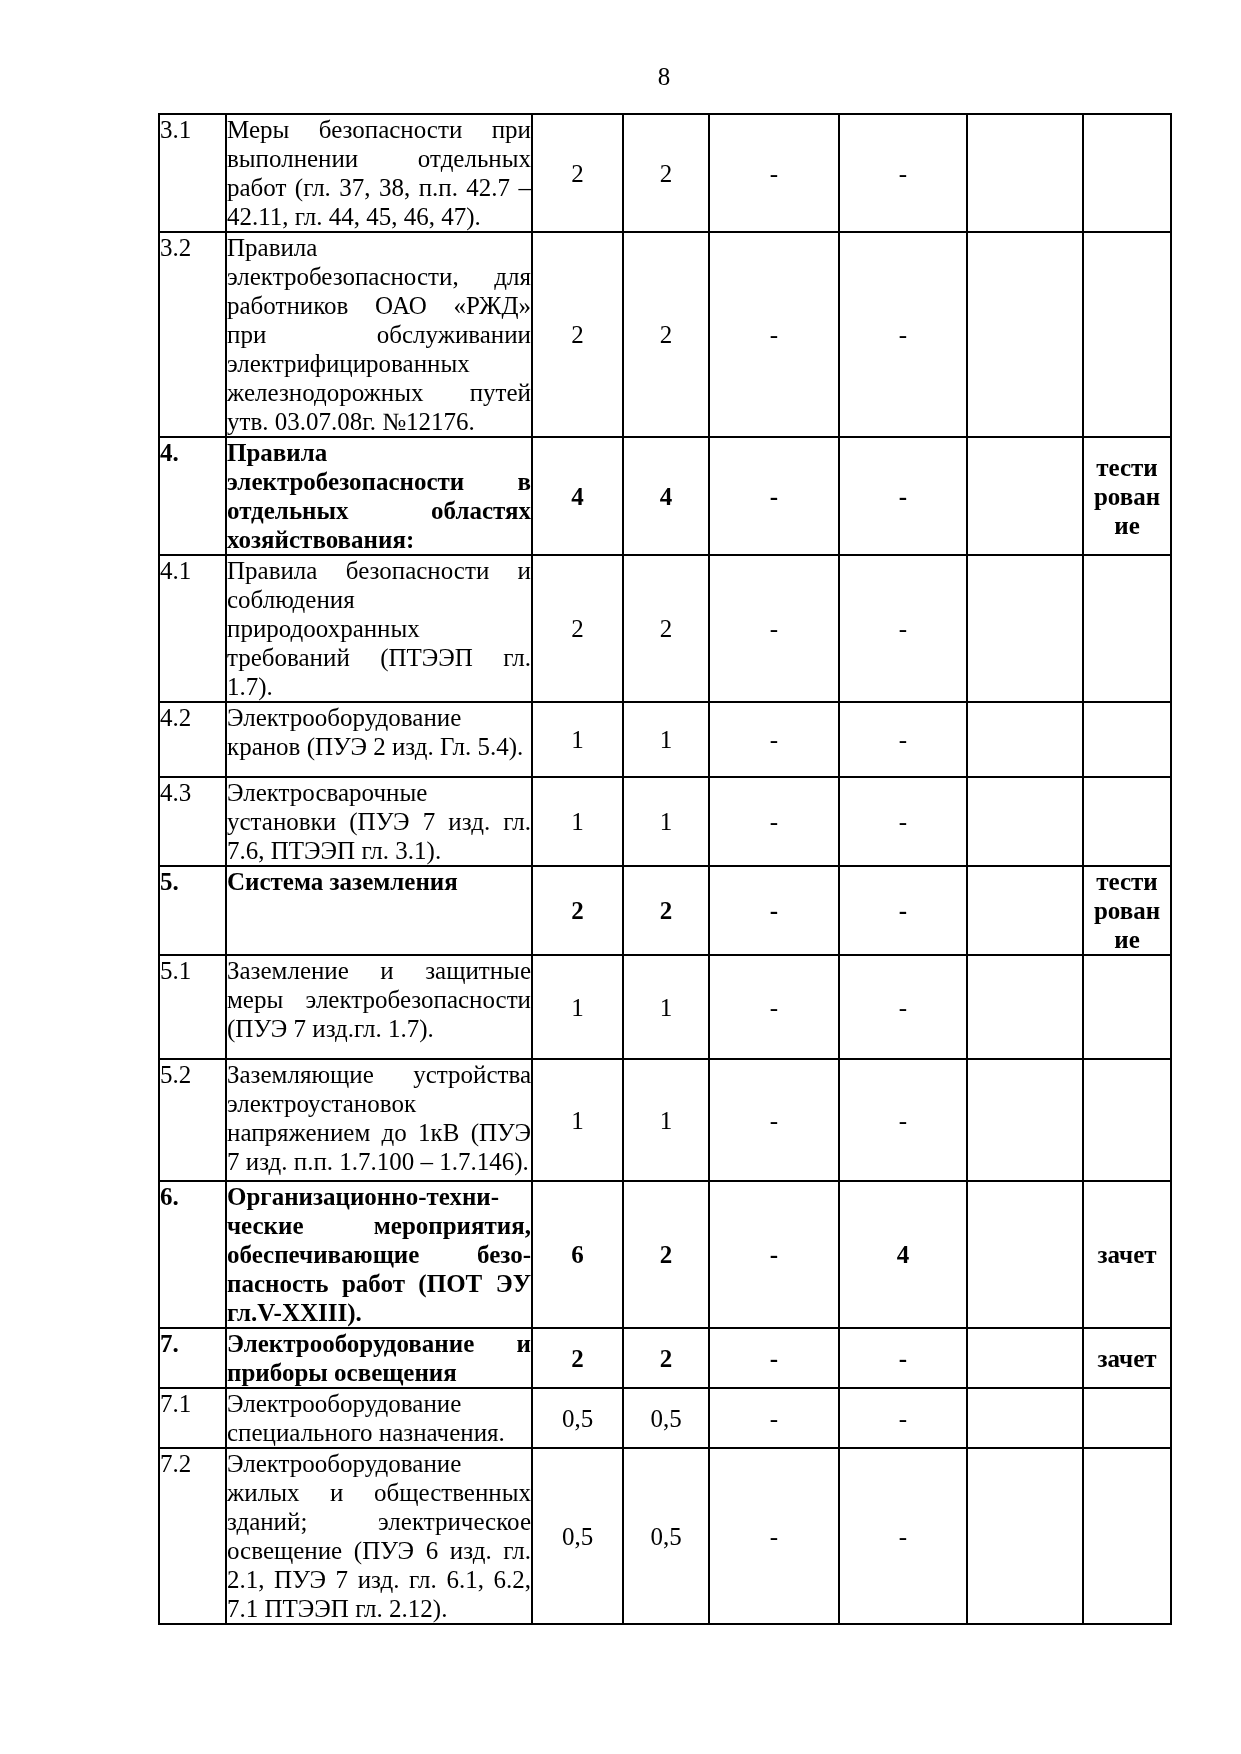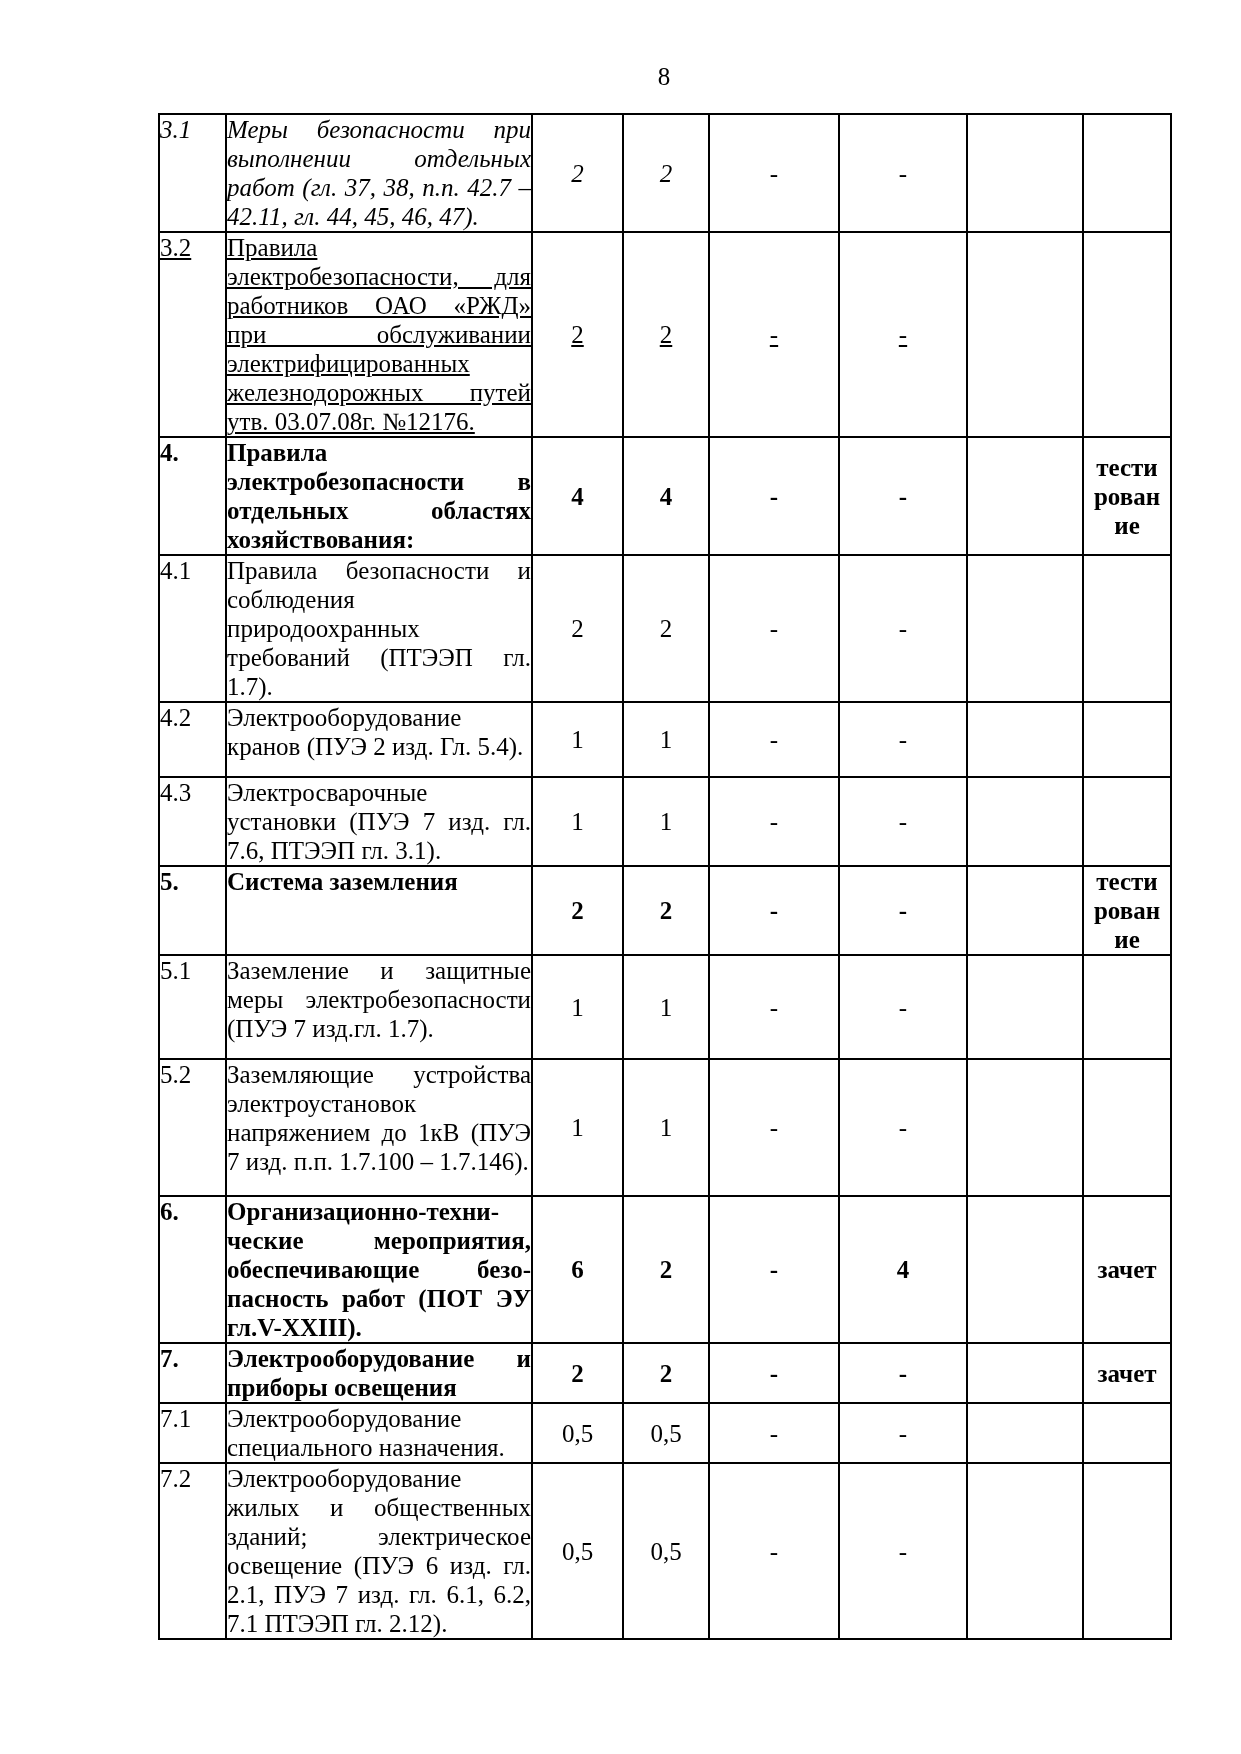--- a/index.html
+++ b/index.html
@@ -74,31 +74,31 @@
       <col style="width:67px">
       <col style="width:306px">
       <col style="width:91px">
       <col style="width:86px">
       <col style="width:130px">
       <col style="width:128px">
       <col style="width:116px">
       <col style="width:88px">
     </colgroup>
     <tbody id="table-body">
-        <tr style="height: 93px; font-style: italic;">
+        <tr style="height: 93px;">
     <td class="c-num">3.1</td>
     <td class="c-topic">Меры безопасности при выполнении отдельных работ (гл. 37, 38, п.п. 42.7 – 42.11, гл. 44, 45, 46, 47).</td>
     <td class="c-val">2</td>
     <td class="c-val">2</td>
     <td class="c-val">-</td>
     <td class="c-val">-</td>
     <td class="c-val"></td>
     <td class="c-form"></td>
   </tr>
-        <tr style="height: 202px; text-decoration: underline;">
+        <tr style="height: 202px;">
     <td class="c-num">3.2</td>
     <td class="c-topic">Правила электробезопасности, для работников ОАО «РЖД» при обслуживании электрифицированных железнодорожных путей утв. 03.07.08г. №12176.</td>
     <td class="c-val">2</td>
     <td class="c-val">2</td>
     <td class="c-val">-</td>
     <td class="c-val">-</td>
     <td class="c-val"></td>
     <td class="c-form"></td>
   </tr>
         <tr class="bold" style="height: 115px;">
@@ -154,21 +154,21 @@
         <tr style="height: 104px;">
     <td class="c-num">5.1</td>
     <td class="c-topic">Заземление и защитные меры электробезопасности (ПУЭ 7 изд.гл. 1.7).</td>
     <td class="c-val">1</td>
     <td class="c-val">1</td>
     <td class="c-val">-</td>
     <td class="c-val">-</td>
     <td class="c-val"></td>
     <td class="c-form"></td>
   </tr>
-        <tr style="height: 137px;">
+        <tr style="height: 122px;">
     <td class="c-num">5.2</td>
     <td class="c-topic">Заземляющие устройства электроустановок напряжением до 1кВ (ПУЭ 7 изд. п.п. 1.7.100 – 1.7.146).</td>
     <td class="c-val">1</td>
     <td class="c-val">1</td>
     <td class="c-val">-</td>
     <td class="c-val">-</td>
     <td class="c-val"></td>
     <td class="c-form"></td>
   </tr>
         <tr class="bold" style="height: 143px;">

